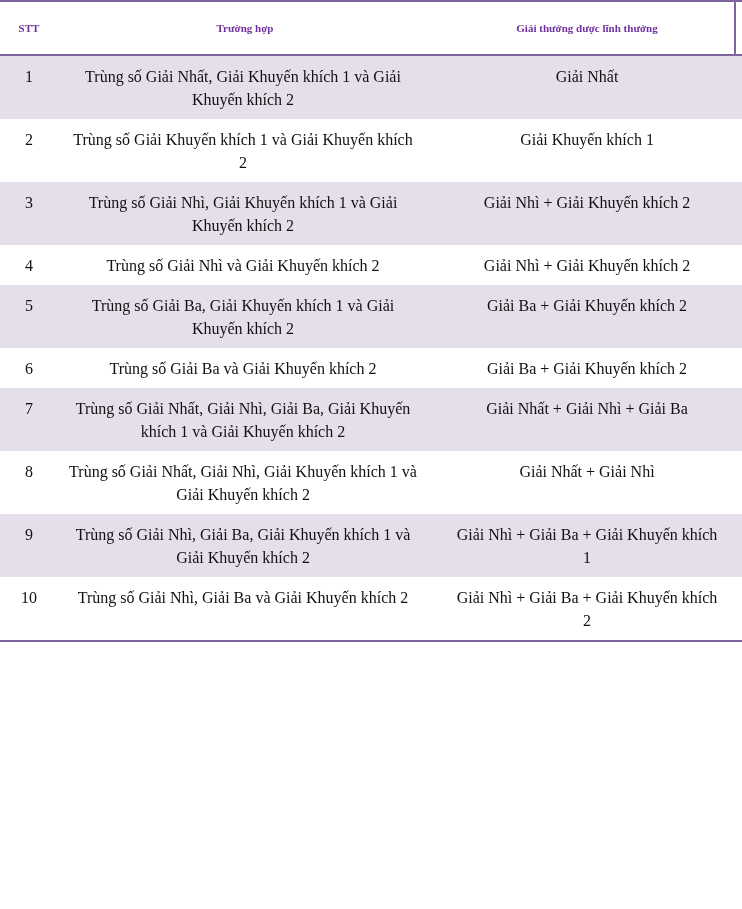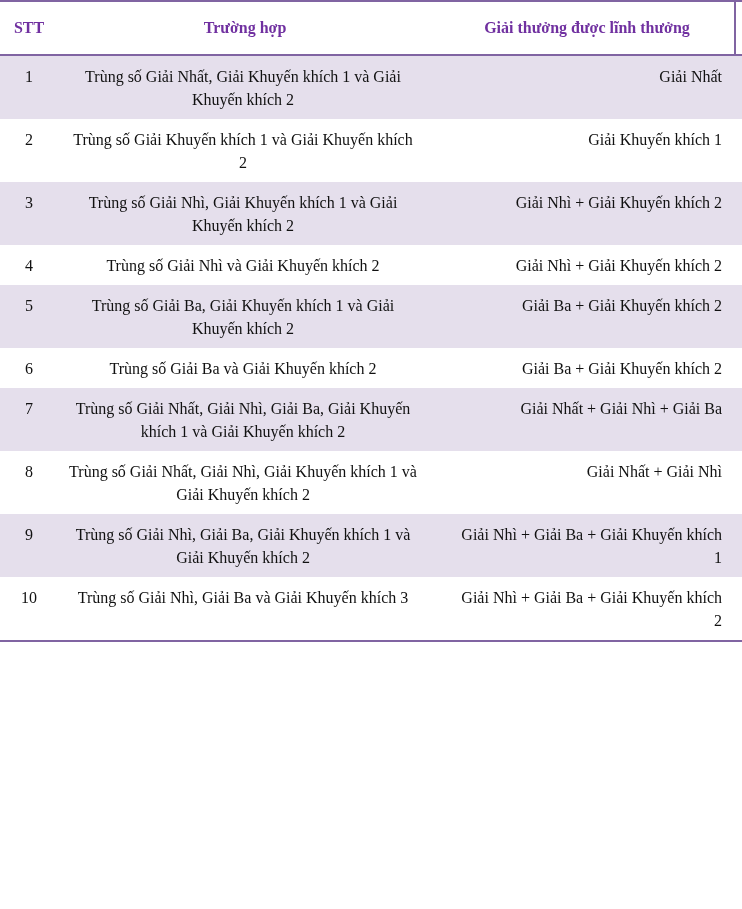--- a/index.html
+++ b/index.html
@@ -31,37 +31,37 @@
     border-bottom: 2px solid var(--accent-line);
   }
   col.c-stt   { width: 58px; }
   col.c-case  { width: 374px; }
   col.c-prize { width: 310px; }
 
   thead tr { border-bottom: 2px solid var(--accent-line); }
   thead th {
     color: var(--header-text);
     font-weight: bold;
-    font-size: 16px;
+    font-size: 11px;
     line-height: 20px;
     padding: 16px 4px 16px;
     text-align: center;
     background: var(--page-bg);
   }
   tbody td {
     font-size: 16px;
     line-height: 23px;
     color: var(--body-text);
     vertical-align: top;
     padding: 9px 8px 8px;
   }
   tbody tr:nth-child(odd) { background: var(--row-shade); }
   td.stt-cell   { text-align: center; }
   td.case-cell  { text-align: center; padding-left: 10px; padding-right: 14px; }
-  td.prize-cell { text-align: right; padding-left: 20px; padding-right: 20px; }
+  td.prize-cell { text-align: center; padding-left: 20px; padding-right: 20px; }
 
   .header-right-border {
     position: absolute;
     top: 0;
     right: 6px;
     width: 2px;
     height: 54px;
     background: var(--accent-line);
   }
 </style>
@@ -123,19 +123,19 @@
           <td class="case-cell">Trùng số Giải Nhất, Giải Nhì, Giải Khuyến khích 1 và Giải Khuyến khích 2</td>
           <td class="prize-cell">Giải Nhất + Giải Nhì</td>
         </tr>
         <tr>
           <td class="stt-cell">9</td>
           <td class="case-cell">Trùng số Giải Nhì, Giải Ba, Giải Khuyến khích 1 và Giải Khuyến khích 2</td>
           <td class="prize-cell">Giải Nhì + Giải Ba + Giải Khuyến khích 1</td>
         </tr>
         <tr>
           <td class="stt-cell">10</td>
-          <td class="case-cell">Trùng số Giải Nhì, Giải Ba và Giải Khuyến khích 3</td>
+          <td class="case-cell">Trùng số Giải Nhì, Giải Ba và Giải Khuyến khích 2</td>
           <td class="prize-cell">Giải Nhì + Giải Ba + Giải Khuyến khích 2</td>
         </tr>
       </tbody>
   </table>
   <div class="header-right-border"></div>
 </div>
 
 </body></html>

